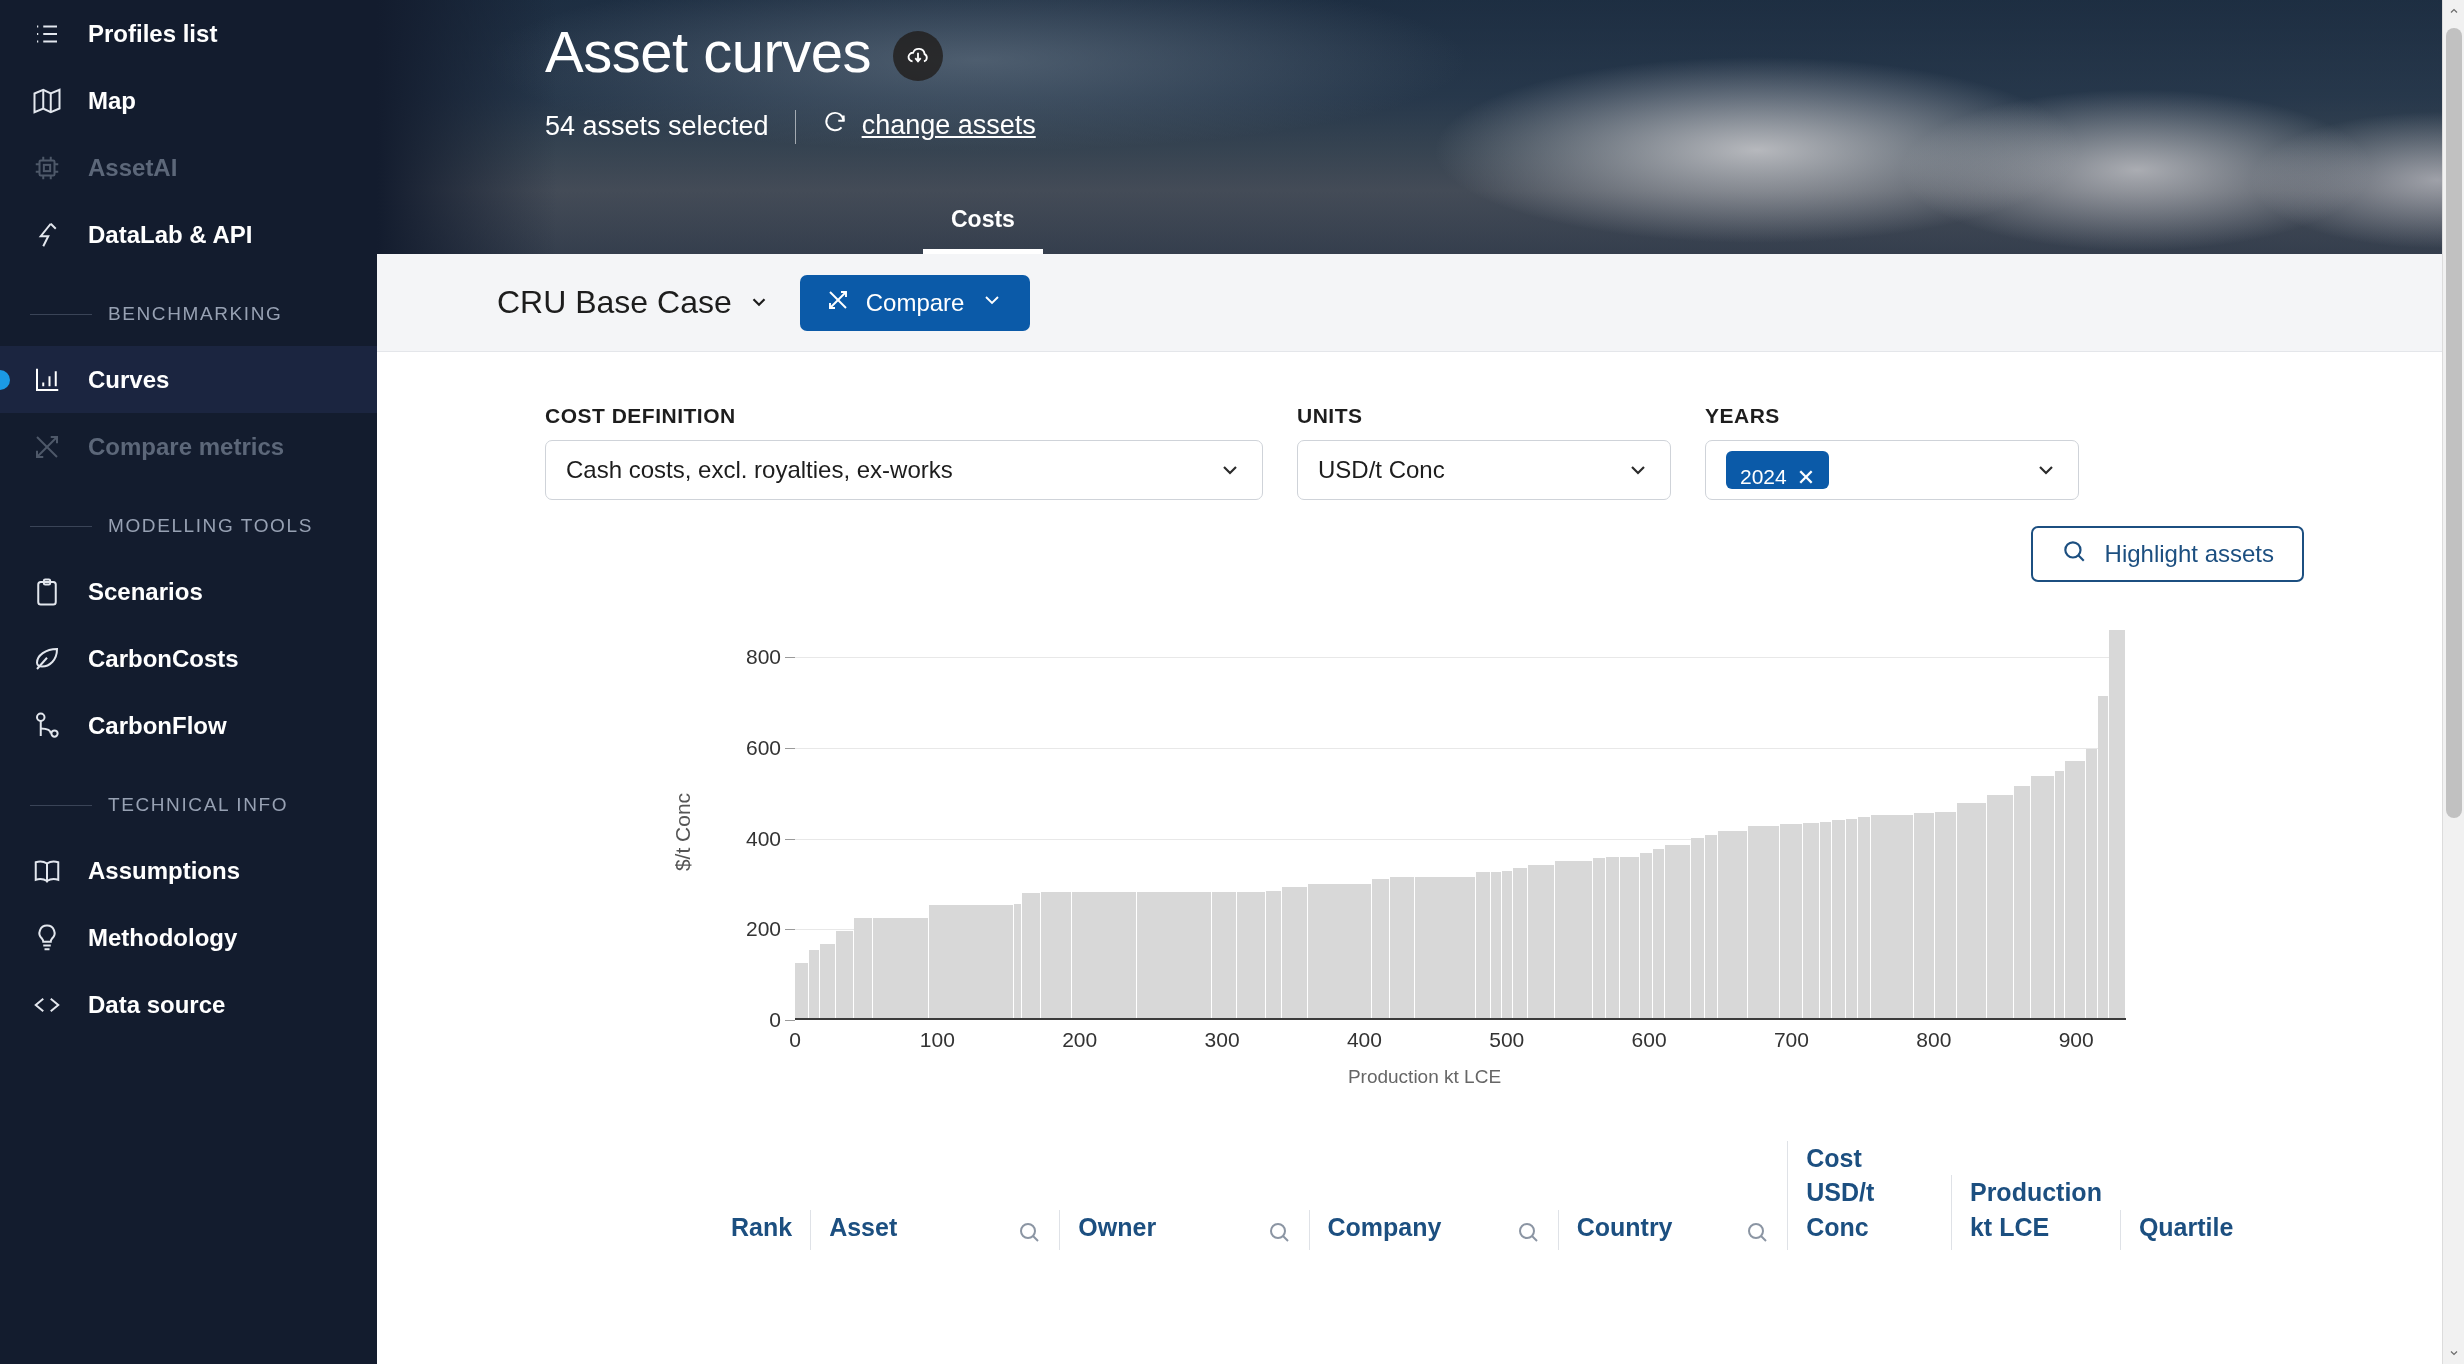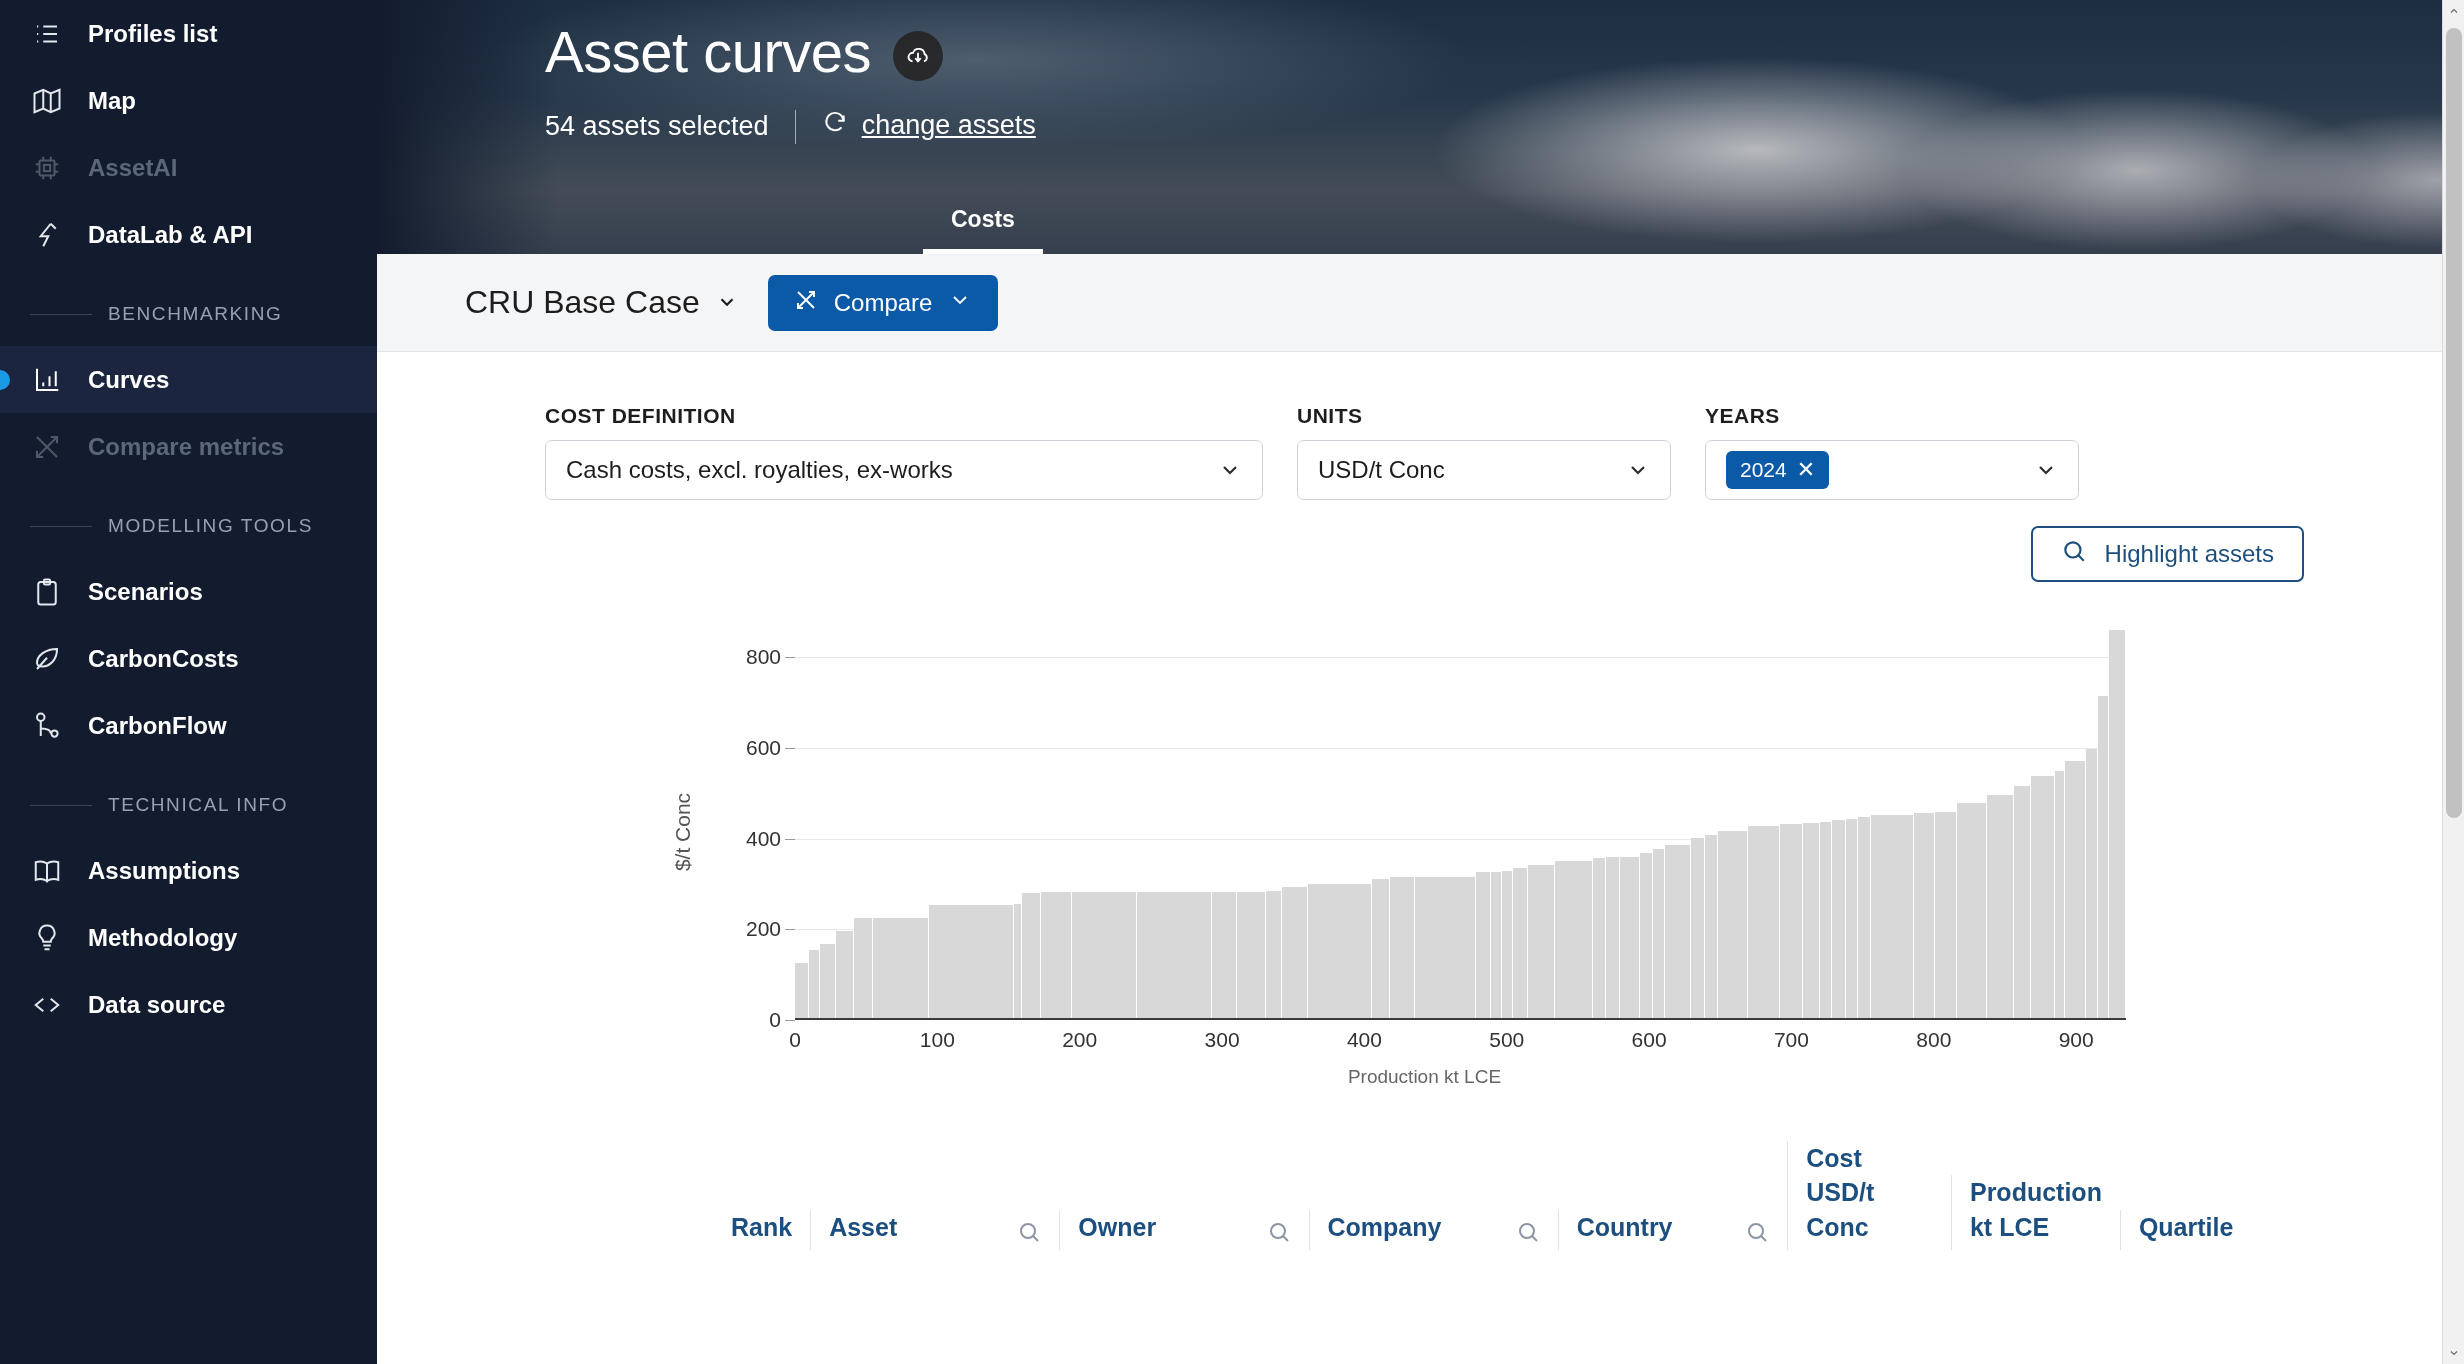--- a/index.html
+++ b/index.html
@@ -87,21 +87,21 @@
 
   .tabs { position: absolute; left: 546px; bottom: 0; display: flex; }
   .tab {
     color: #ffffff; font-size: 23px; font-weight: 600; padding: 0 28px 16px 28px;
     cursor: pointer; border-bottom: 5px solid #ffffff;
   }
 
   
   .toolbar {
     height: 98px; display: flex; align-items: center; gap: 30px;
-    padding-left: 88px; background: #f4f5f7; border-bottom: 1px solid #e4e6ea;
+    padding-left: 120px; background: #f4f5f7; border-bottom: 1px solid #e4e6ea;
   }
   .case-select {
     display: flex; align-items: center; gap: 16px; cursor: pointer;
     font-size: 32px; color: #1d1d1d; font-weight: 400;
   }
   .case-select svg { width: 22px; height: 22px; stroke: #1d1d1d; fill: none; stroke-width: 2.4; }
   .compare-btn {
     display: flex; align-items: center; gap: 16px; background: #0b5aa8;
     color: #ffffff; font-size: 24px; border-radius: 7px;
     padding: 0 26px; height: 56px; cursor: pointer; border: none;
@@ -121,21 +121,21 @@
     background: #ffffff; display: flex; align-items: center;
     padding: 0 20px; justify-content: space-between; cursor: pointer;
   }
   .sel .val { font-size: 24px; color: #1d1d1d; }
   .sel .chev { width: 24px; height: 24px; stroke: #2b2b2b; fill: none; stroke-width: 2.2; }
   .f-cost { width: 718px; }
   .f-units { width: 374px; }
   .f-years { width: 374px; }
   .chip {
     background: #0b5aa8; color: #fff; border-radius: 6px; height: 38px;
-    display: flex; align-items: center; gap: 10px; padding: 0 14px;
+    display: flex; align-items: flex-end; gap: 10px; padding: 0 14px;
     font-size: 21px; cursor: pointer;
   }
   .chip .x { font-size: 22px; line-height: 1; }
 
   .hl-row { display: flex; justify-content: flex-end; padding-top: 26px; }
   .hl-btn {
     display: flex; align-items: center; gap: 18px; height: 56px;
     border: 2px solid #1c4f80; border-radius: 7px; background: #fff;
     color: #1c4f80; font-size: 24px; padding: 0 28px; cursor: pointer;
     font-family: "Liberation Sans", sans-serif;

